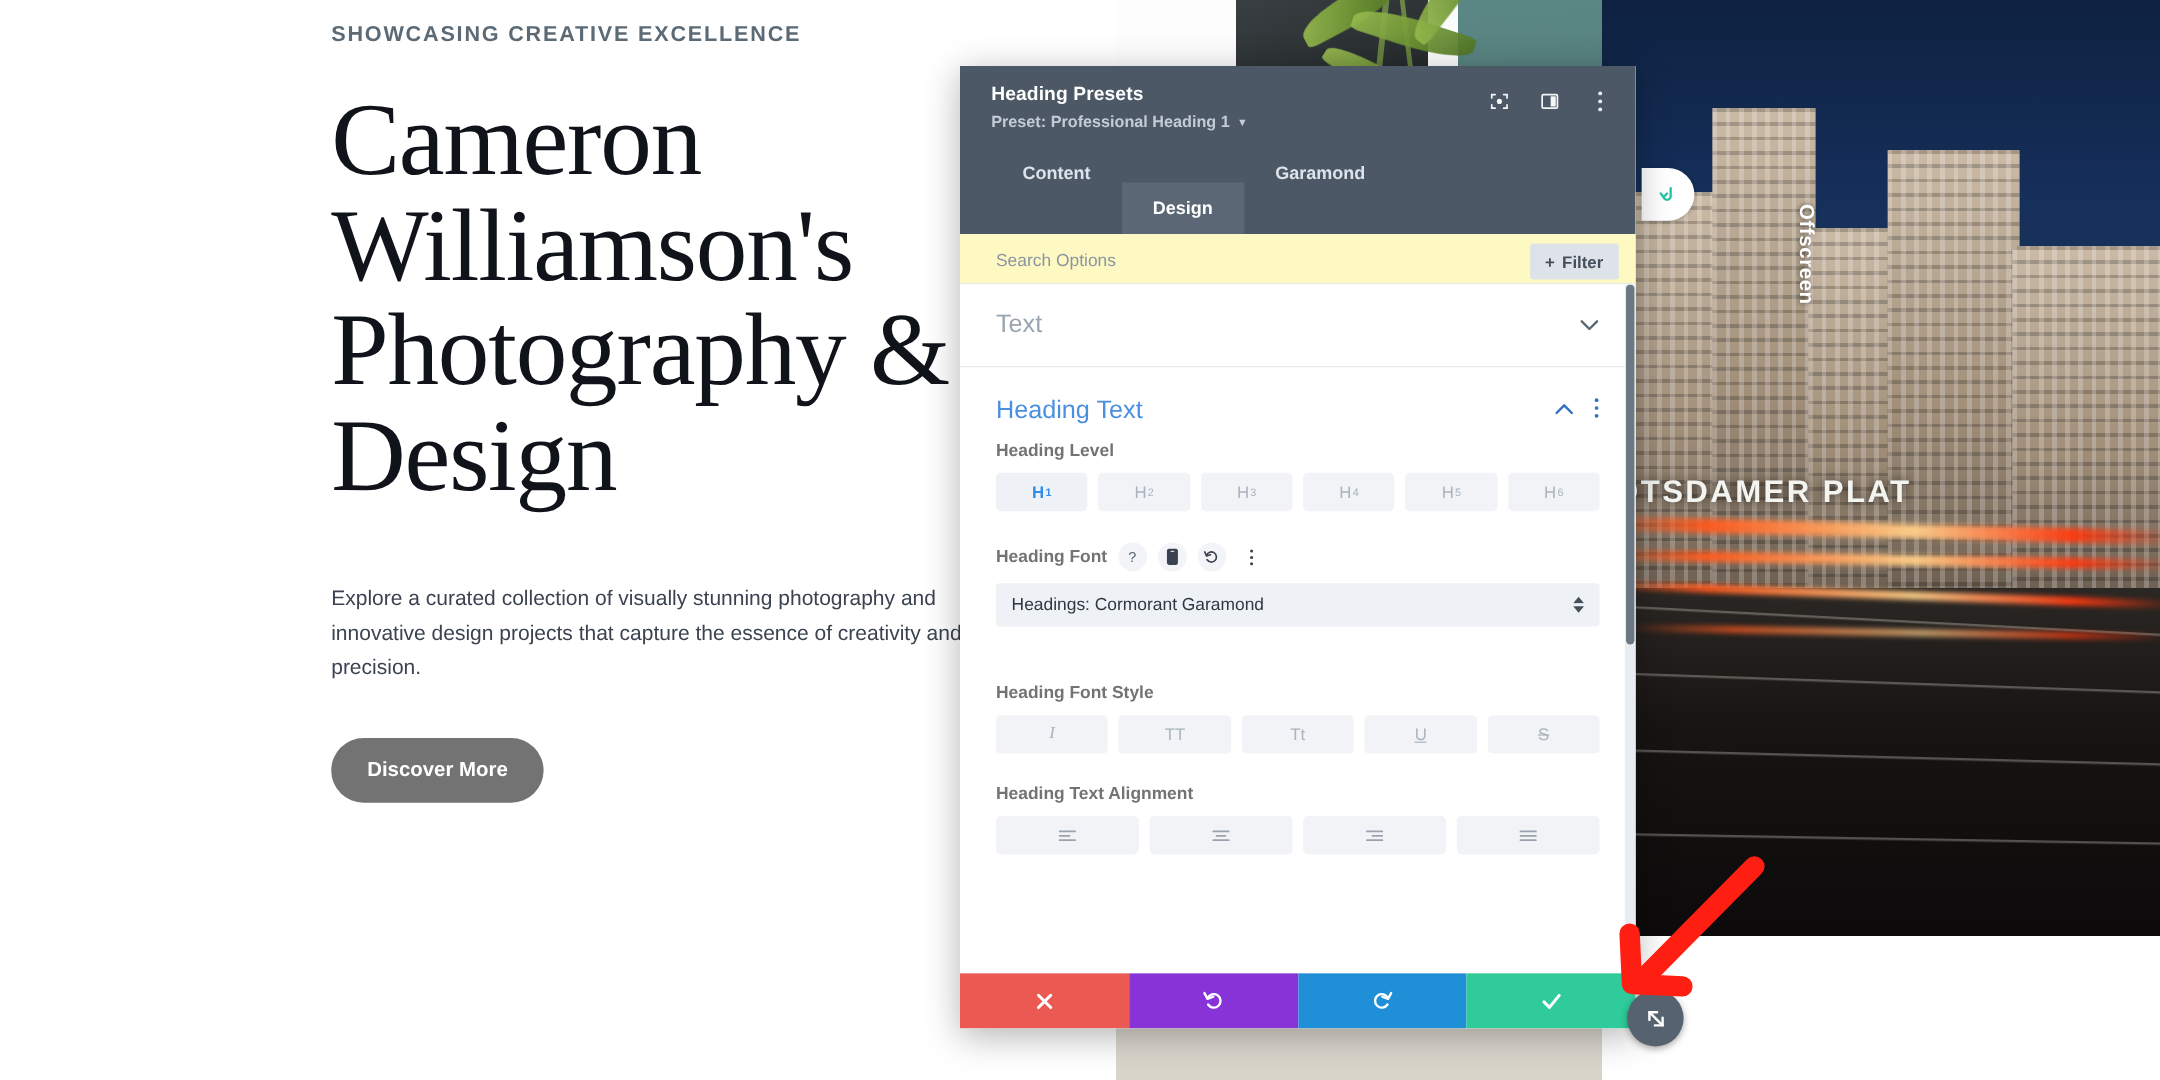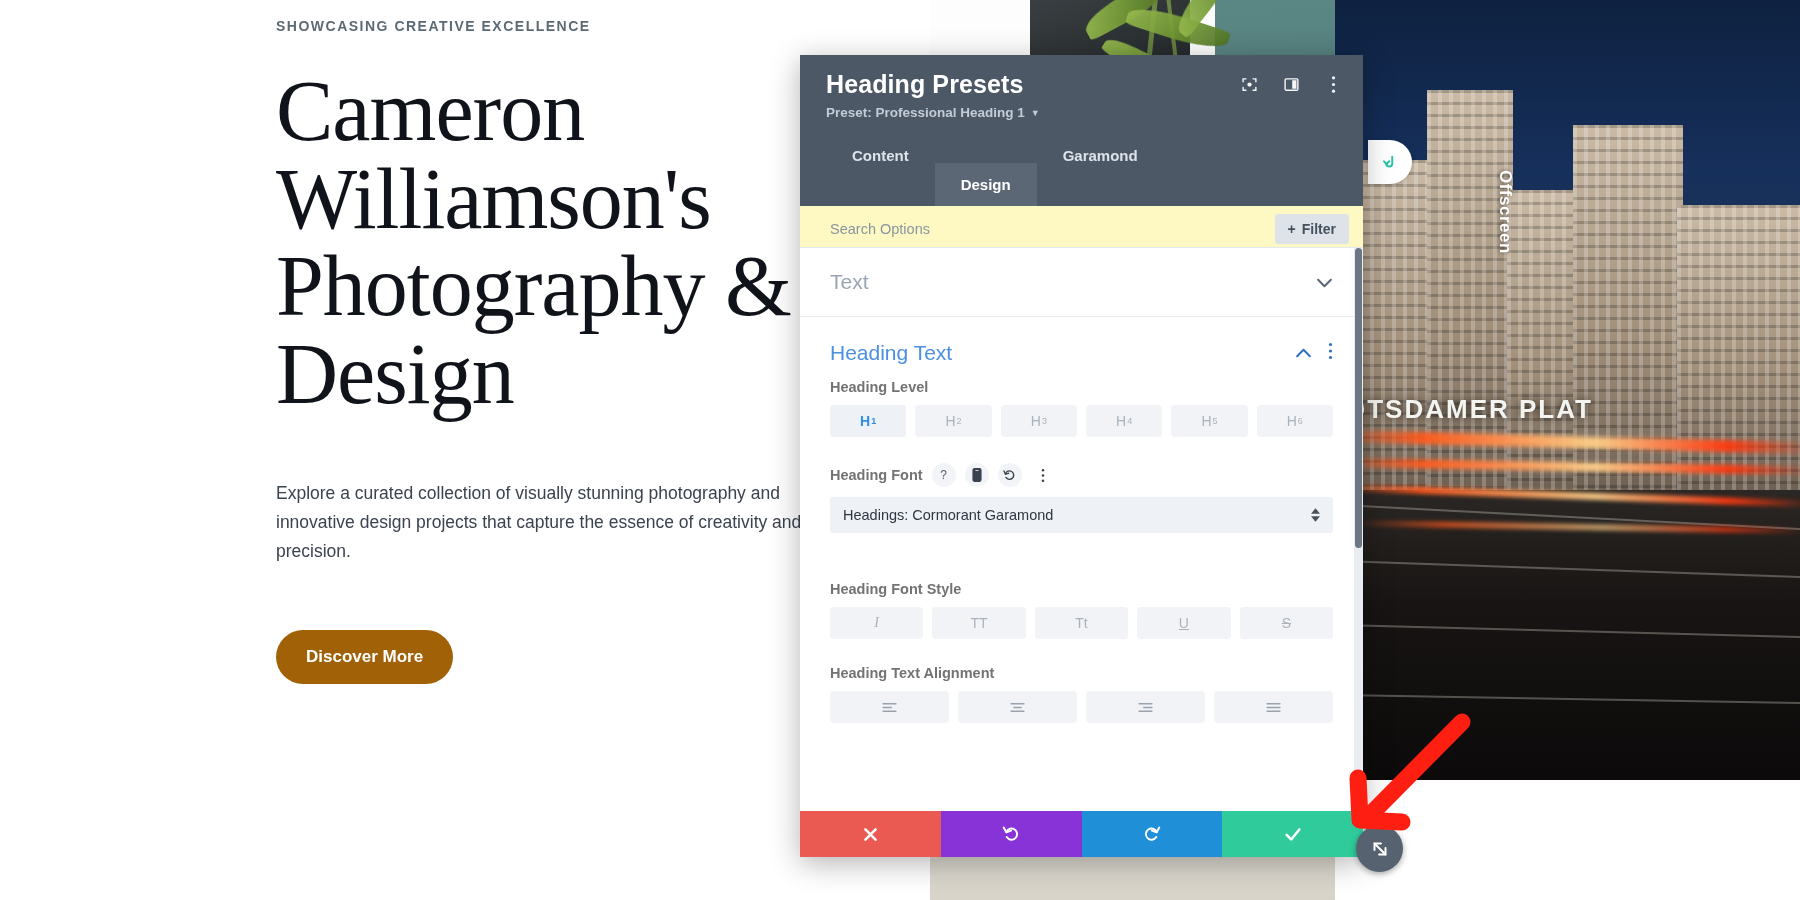--- a/index.html
+++ b/index.html
@@ -122,35 +122,35 @@
     z-index: 6;
   }
 
   
   .hero {
     position: absolute; left: 276px; top: 0; width: 620px; height: 900px;
     padding-top: 18px;
     z-index: 3;
   }
   .hero-eyebrow {
-    font-size: 14px; font-weight: 700; letter-spacing: 1.5px;
+    font-size: 18px; font-weight: 700; letter-spacing: 1.5px;
     color: #5b6a74; text-transform: uppercase;
   }
   .hero-title {
     font-family: "Liberation Serif", serif;
     font-size: 86px; line-height: 1.02; color: #10131a;
     font-weight: 400; margin-top: 34px; letter-spacing: -1px;
   }
   .hero-body {
     margin-top: 60px; font-size: 17.5px; line-height: 1.65; color: #3b4350;
     max-width: 560px;
   }
   .hero-cta {
-    margin-top: 64px; display: inline-block;
-    background: #a16207; color: #fff;
+    margin-top: 44px; display: inline-block;
+    background: #737373; color: #fff;
     font-size: 17px; font-weight: 700;
     padding: 17px 30px; border-radius: 40px;
     border: none; cursor: pointer;
   }
 
   
   .annot-arrow { position: absolute; left: 1330px; top: 700px; z-index: 40; pointer-events: none; }
 
   
   .modal {
@@ -161,21 +161,21 @@
     z-index: 20;
     display: flex; flex-direction: column;
     overflow: hidden;
   }
   .modal-head {
     background: #4c5866; color: #fff;
     padding: 15px 20px 0 26px;
     flex: 0 0 auto;
   }
   .mh-row { display: flex; align-items: flex-start; }
-  .mh-title { font-size: 25px; font-weight: 700; letter-spacing: .1px; }
+  .mh-title { font-size: 16px; font-weight: 700; letter-spacing: .1px; }
   .mh-preset {
     font-size: 13.5px; font-weight: 700; color: #c3ccd6; margin-top: 6px;
     display: flex; align-items: center; gap: 6px; cursor: pointer;
   }
   .mh-caret { font-size: 9px; color: #c3ccd6; }
   .mh-icons { margin-left: auto; display: flex; align-items: center; gap: 22px; padding-top: 4px; }
   .mh-ico { width: 20px; height: 20px; display: flex; align-items: center; justify-content: center; cursor: pointer; opacity: .95; }
 
   .tabs { display: flex; margin-top: 14px; }
   .tab {

